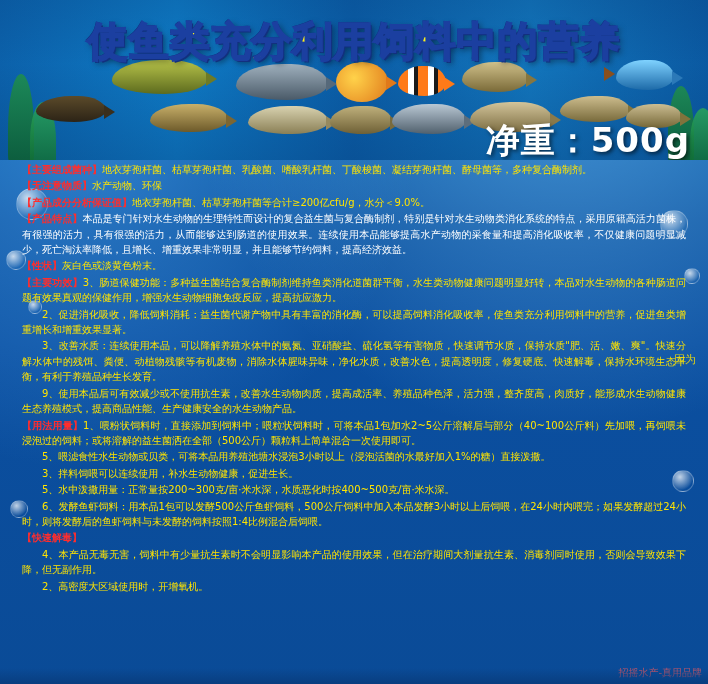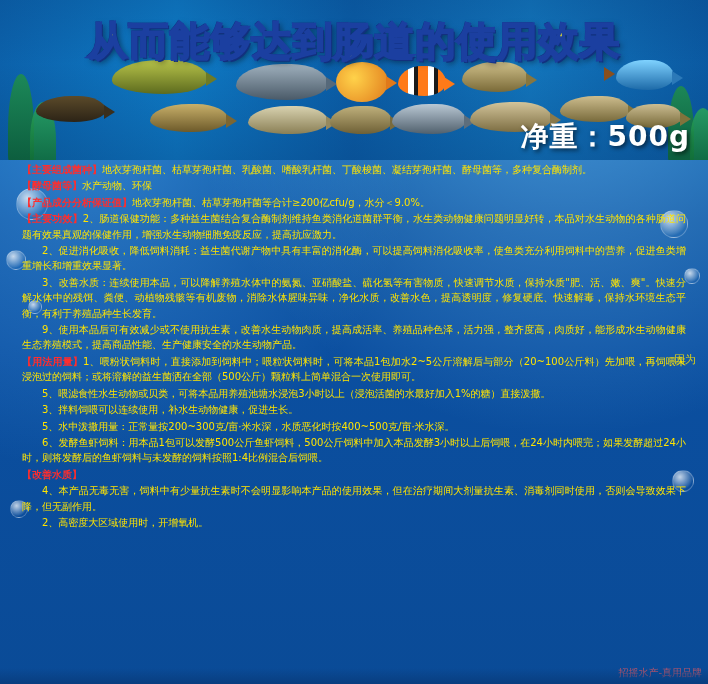--- a/index.html
+++ b/index.html
@@ -43,21 +43,21 @@
     font-family:"DejaVu Sans","Liberation Sans",sans-serif;
     font-weight:bold;font-size:40px;letter-spacing:1px;color:#fff21a;
     -webkit-text-stroke:2px #1b3fa0;
     text-shadow:
       2px 2px 0 #12307e, -1px -1px 0 #12307e,
       3px 3px 6px rgba(0,0,0,.55);
     padding:0 6px;
   }
   .net-weight{
     position:absolute;right:18px;top:118px;
-    font-weight:bold;font-size:28px;color:#ffffff;
+    font-weight:bold;font-size:34px;color:#ffffff;
     text-shadow:2px 2px 4px rgba(0,0,0,.6);
     letter-spacing:1px;
   }
   
   .panel{
     position:absolute;left:16px;top:160px;width:676px;height:508px;
     background:rgba(6,70,140,.0);
     color:#ffe400;
     font-size:10px;line-height:15.4px;
     padding:2px 6px 0 6px;
@@ -100,67 +100,73 @@
     <div class="fish" style="left:398px;top:66px;width:48px;height:30px;background:repeating-linear-gradient(90deg,#ff7a18 0 10px,#ffffff 10px 16px,#1a1a1a 16px 20px);color:#ff7a18;"></div>
     <div class="fish" style="left:392px;top:104px;width:74px;height:30px;background:linear-gradient(180deg,#b9c8d4,#50606d);color:#5d6e7c;"></div>
     <div class="fish" style="left:462px;top:62px;width:66px;height:30px;background:linear-gradient(180deg,#cfc08a,#7a6a38);color:#86763f;"></div>
     <div class="fish" style="left:470px;top:102px;width:82px;height:30px;background:linear-gradient(180deg,#d2c49a,#7d6e43);color:#8a7a4b;"></div>
     <div class="fish" style="left:546px;top:58px;width:60px;height:26px;background:linear-gradient(180deg,#e0a46a,#8a4f1c;);color:#8a4f1c;"></div>
     <div class="fish" style="left:560px;top:96px;width:70px;height:26px;background:linear-gradient(180deg,#cdbd8e,#786a3b);color:#84753f;"></div>
     <div class="fish" style="left:616px;top:60px;width:58px;height:30px;background:linear-gradient(180deg,#7fd2ff,#1d6aa8);color:#2b79b8;"></div>
     <div class="fish" style="left:626px;top:104px;width:56px;height:24px;background:linear-gradient(180deg,#cbbd92,#756737);color:#81733c;"></div>
 
     <div class="title-wrap">
-      <span class="main-title">从而能够达到肠道的使用效果</span>
+      <span class="main-title">使鱼类充分利用饲料中的营养</span>
     </div>
     <div class="net-weight">净重：500g</div>
   </div>
 
   <div class="bubble" style="left:16px;top:188px;width:30px;height:30px;"></div>
   <div class="bubble" style="left:6px;top:250px;width:18px;height:18px;"></div>
   <div class="bubble" style="left:28px;top:300px;width:12px;height:12px;"></div>
   <div class="bubble" style="left:660px;top:210px;width:26px;height:26px;"></div>
   <div class="bubble" style="left:684px;top:268px;width:14px;height:14px;"></div>
   <div class="bubble" style="left:672px;top:470px;width:20px;height:20px;"></div>
   <div class="bubble" style="left:10px;top:500px;width:16px;height:16px;"></div>
 
   <div class="panel">
 
     <div class="row">
       <span class="k">【主要组成菌种】</span><span class="y">地衣芽孢杆菌、枯草芽孢杆菌、乳酸菌、嗜酸乳杆菌、丁酸梭菌、凝结芽孢杆菌、酵母菌等，多种复合酶制剂。</span>
     </div>
 
     <div class="row">
-      <span class="k">【酵母菌等】</span><span class="y">水产动物、环保</span>
+      <span class="k">【无注意物质】</span><span class="y">水产动物、环保</span>
     </div>
 
     <div class="row">
       <span class="k">【产品成分分析保证值】</span><span class="y">地衣芽孢杆菌、枯草芽孢杆菌等合计≥200亿cfu/g，水分＜9.0%。</span>
     </div>
 
+    <div class="row">
+      <span class="k">【产品特点】</span><span class="w">本品是专门针对水生动物的生理特性而设计的复合益生菌与复合酶制剂，特别是针对水生动物类消化系统的特点，采用原籍高活力菌株，有很强的活力，具有很强的活力，从而能够达到肠道的使用效果。连续使用本品能够提高水产动物的采食量和提高消化吸收率，不仅健康问题明显减少，死亡淘汰率降低，且增长、增重效果非常明显，并且能够节约饲料，提高经济效益。</span>
+    </div>
 
+    <div class="row">
+      <span class="k">【性状】</span><span class="y">灰白色或淡黄色粉末。</span>
+    </div>
 
 
     <div class="row">
-      <span class="k">【主要功效】</span><span class="y">2、肠道保健功能：多种益生菌结合复合酶制剂维持鱼类消化道菌群平衡，水生类动物健康问题明显好转，本品对水生动物的各种肠道问题有效果真观的保健作用，增强水生动物细胞免疫反应，提高抗应激力。</span>
+      <span class="k">【主要功效】</span><span class="y">3、肠道保健功能：多种益生菌结合复合酶制剂维持鱼类消化道菌群平衡，水生类动物健康问题明显好转，本品对水生动物的各种肠道问题有效果真观的保健作用，增强水生动物细胞免疫反应，提高抗应激力。</span>
     </div>
     <div class="row indent"><span class="y">2、促进消化吸收，降低饲料消耗：益生菌代谢产物中具有丰富的消化酶，可以提高饲料消化吸收率，使鱼类充分利用饲料中的营养，促进鱼类增重增长和增重效果显著。</span></div>
     <div class="row indent"><span class="y">3、改善水质：连续使用本品，可以降解养殖水体中的氨氮、亚硝酸盐、硫化氢等有害物质，快速调节水质，保持水质"肥、活、嫩、爽"。快速分解水体中的残饵、粪便、动植物残骸等有机废物，消除水体腥味异味，净化水质，改善水色，提高透明度，修复硬底、快速解毒，保持水环境生态平衡，有利于养殖品种生长发育。</span></div>
     <div class="row indent"><span class="y">9、使用本品后可有效减少或不使用抗生素，改善水生动物肉质，提高成活率、养殖品种色泽，活力强，整齐度高，肉质好，能形成水生动物健康生态养殖模式，提高商品性能、生产健康安全的水生动物产品。</span></div>
 
     <div class="row">
-      <span class="k">【用法用量】</span><span class="y">1、喂粉状饲料时，直接添加到饲料中；喂粒状饲料时，可将本品1包加水2~5公斤溶解后与部分（20~100公斤料）先加喂，再饲喂未浸泡过的饲料；或将溶解的益生菌洒在全部（500公斤）颗粒料上简单混合一次使用即可。</span>
+      <span class="k">【用法用量】</span><span class="y">1、喂粉状饲料时，直接添加到饲料中；喂粒状饲料时，可将本品1包加水2~5公斤溶解后与部分（40~100公斤料）先加喂，再饲喂未浸泡过的饲料；或将溶解的益生菌洒在全部（500公斤）颗粒料上简单混合一次使用即可。</span>
     </div>
     <div class="row indent"><span class="y">5、喂滤食性水生动物或贝类，可将本品用养殖池塘水浸泡3小时以上（浸泡活菌的水最好加入1%的糖）直接泼撒。</span></div>
     <div class="row indent"><span class="y">3、拌料饲喂可以连续使用，补水生动物健康，促进生长。</span></div>
     <div class="row indent"><span class="y">5、水中泼撒用量：正常量按200~300克/亩·米水深，水质恶化时按400~500克/亩·米水深。</span></div>
     <div class="row indent"><span class="y">6、发酵鱼虾饲料：用本品1包可以发酵500公斤鱼虾饲料，500公斤饲料中加入本品发酵3小时以上后饲喂，在24小时内喂完；如果发酵超过24小时，则将发酵后的鱼虾饲料与未发酵的饲料按照1:4比例混合后饲喂。</span></div>
 
     <div class="row">
-      <span class="k">【改善水质】</span>
+      <span class="k">【快速解毒】</span>
     </div>
     <div class="row indent"><span class="y">4、本产品无毒无害，饲料中有少量抗生素时不会明显影响本产品的使用效果，但在治疗期间大剂量抗生素、消毒剂同时使用，否则会导致效果下降，但无副作用。</span></div>
     <div class="row indent"><span class="y">2、高密度大区域使用时，开增氧机。</span></div>
 
   </div>
 
   <div class="side-mark">因为</div>
   <div class="watermark">招摇水产-真用品牌</div>
   <div class="bottom-fade"></div>
 </div>

